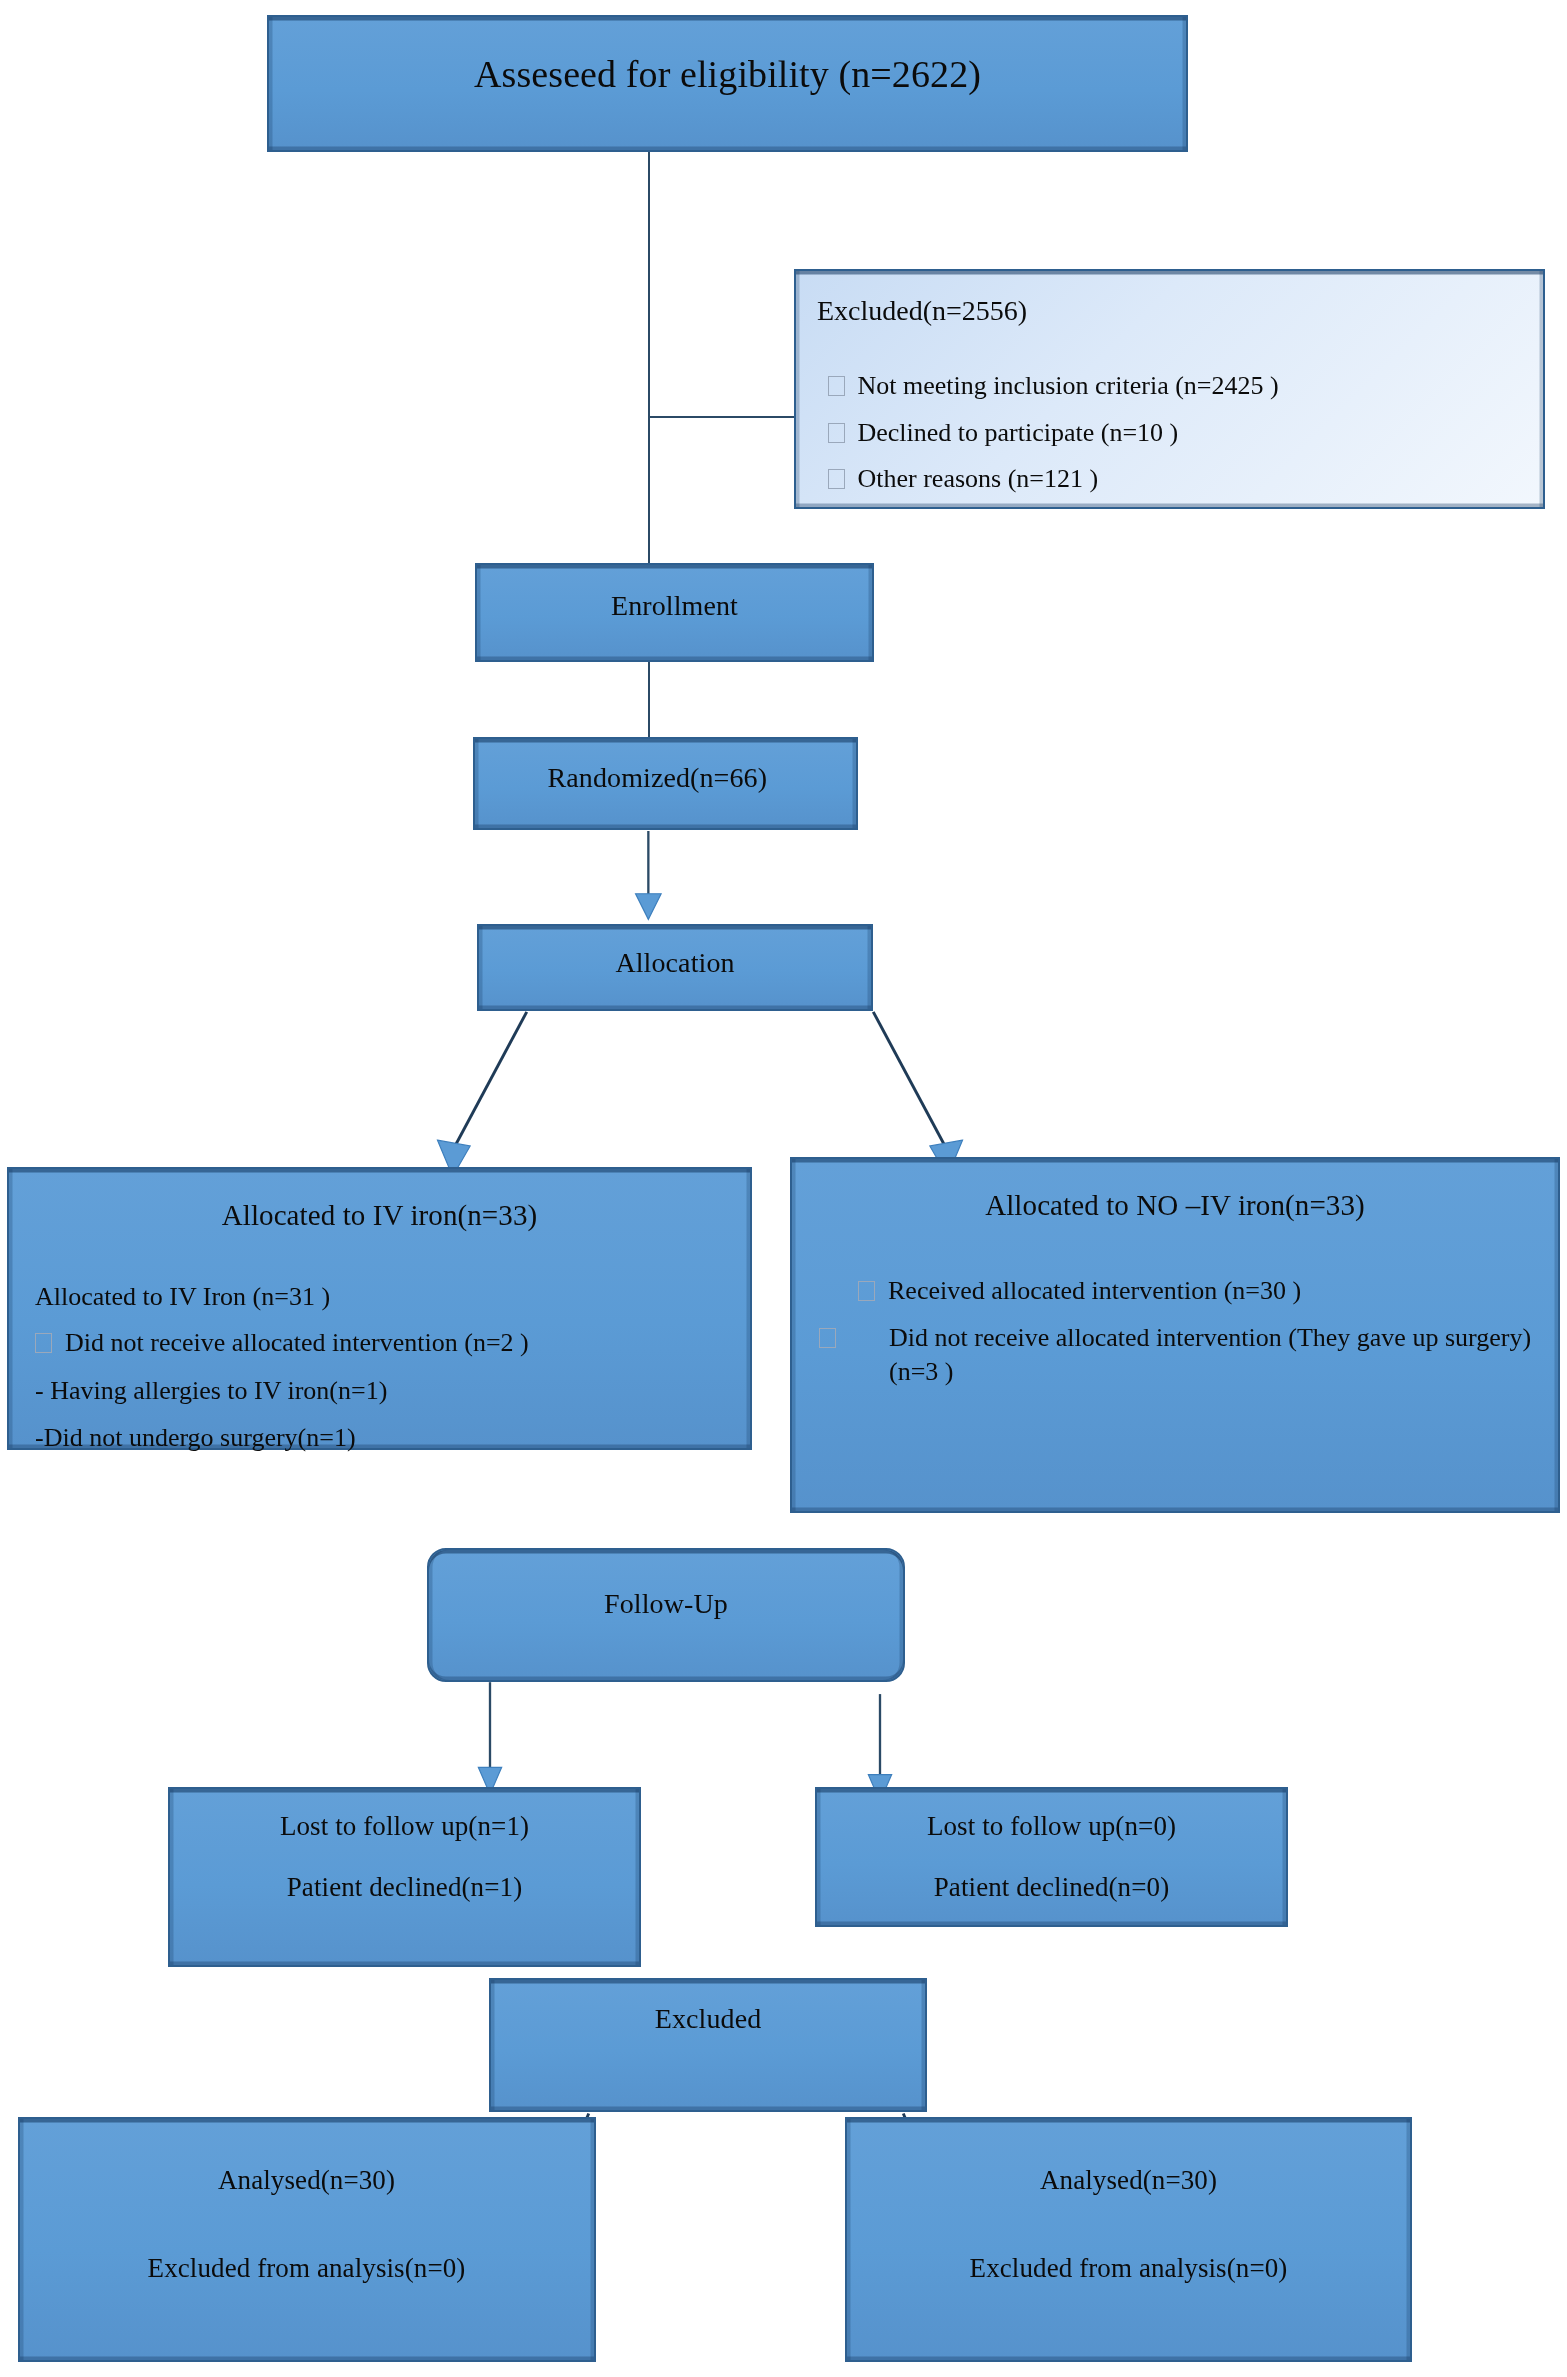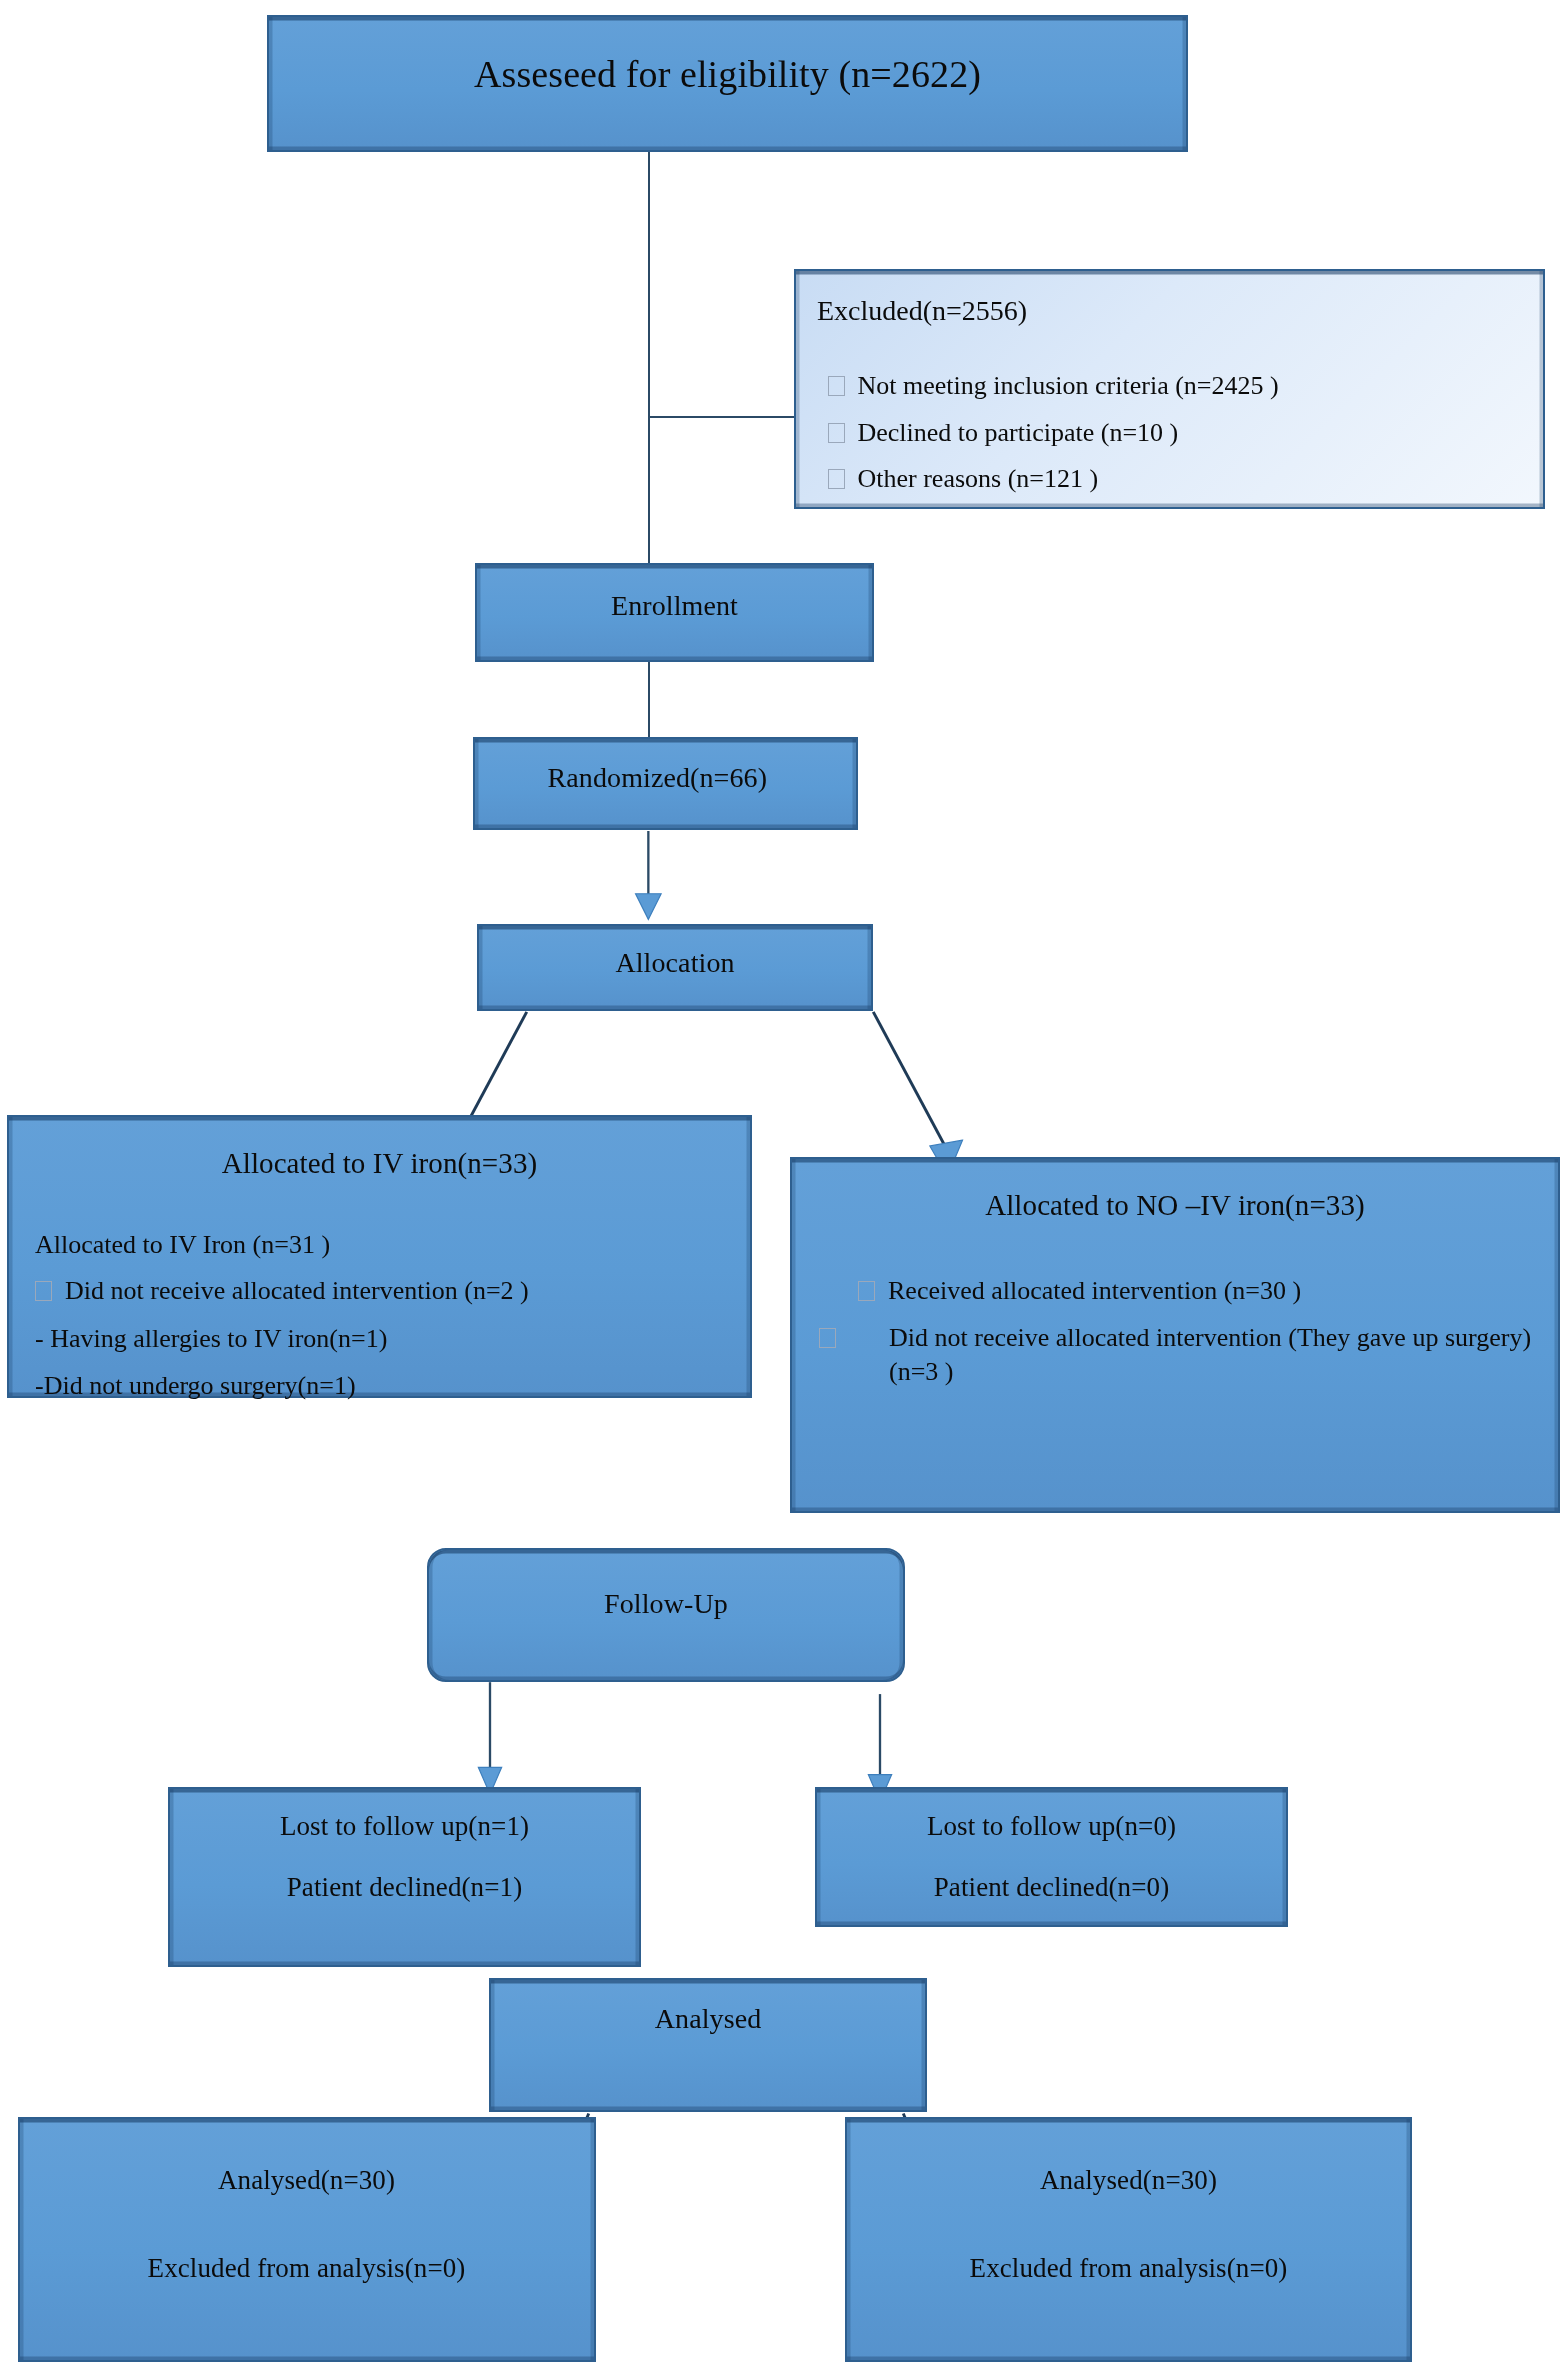--- a/index.html
+++ b/index.html
@@ -124,21 +124,21 @@
     </div>
   </div>
 
   <svg class="conn" style="left:350px;top:1006px;width:700px;height:175px;" viewBox="0 0 1200 300">
     <line x1="303" y1="10" x2="172" y2="255" stroke="#1f3b57" stroke-width="5"></line>
     <polygon points="150,230 206,240 176,292" fill="#5B9BD5" stroke="#3d7fbd" stroke-width="2"></polygon>
     <line x1="897" y1="10" x2="1028" y2="255" stroke="#1f3b57" stroke-width="5"></line>
     <polygon points="1050,230 994,240 1024,292" fill="#5B9BD5" stroke="#3d7fbd" stroke-width="2"></polygon>
   </svg>
 
-  <div class="box" style="left:7px;top:1115px;width:745px;height:283px;">
+  <div class="box" style="left:7px;top:1167px;width:745px;height:283px;">
     <div class="inner">
       <div class="t" style="top:28px;font-size:29px;">Allocated to IV iron(n=33)</div>
 
       <div class="tl" style="left:26px;top:111px;font-size:26px;">Allocated to IV Iron (n=31 )</div>
 
       <div class="bullet-row" style="left:26px;top:157px;right:14px;">
         <span class="bullet-box"></span>
         <span class="bullet-text">Did not receive allocated intervention (n=2  )</span>
       </div>
 
@@ -188,21 +188,21 @@
 
   <div class="box" style="left:815px;top:1787px;width:473px;height:140px;">
     <div class="inner">
       <div class="t" style="top:21px;font-size:27px;">Lost to follow up(n=0)</div>
       <div class="t" style="top:82px;font-size:27px;">Patient declined(n=0)</div>
     </div>
   </div>
 
   <div class="box" style="left:489px;top:1978px;width:438px;height:134px;">
     <div class="inner">
-      <div class="t" style="top:21px;font-size:28px;">Analysed</div>
+      <div class="t" style="top:21px;font-size:28px;">Excluded</div>
     </div>
   </div>
 
   <svg class="conn" style="left:513px;top:2110px;width:466px;height:134px;" viewBox="0 0 800 230">
     <line x1="130" y1="6" x2="58" y2="178" stroke="#1f3b57" stroke-width="5"></line>
     <polygon points="36,152 86,166 58,212" fill="#5B9BD5" stroke="#3d7fbd" stroke-width="2"></polygon>
     <line x1="670" y1="6" x2="742" y2="178" stroke="#1f3b57" stroke-width="5"></line>
     <polygon points="764,152 714,166 742,212" fill="#5B9BD5" stroke="#3d7fbd" stroke-width="2"></polygon>
   </svg>
 

